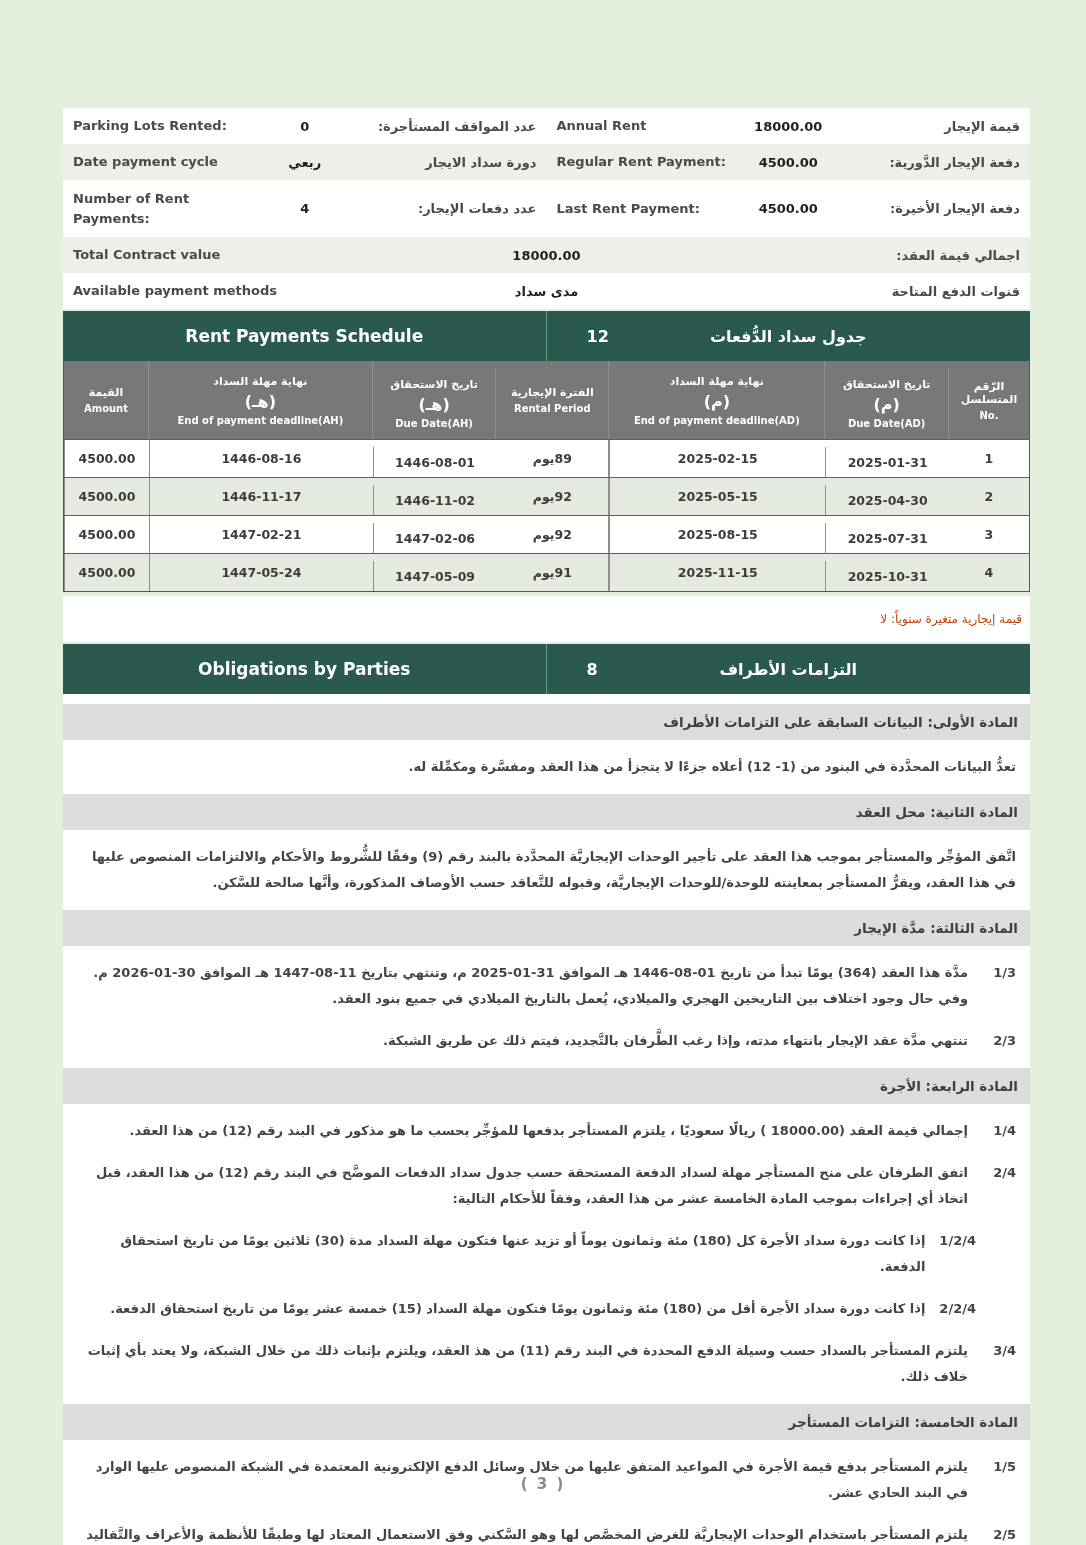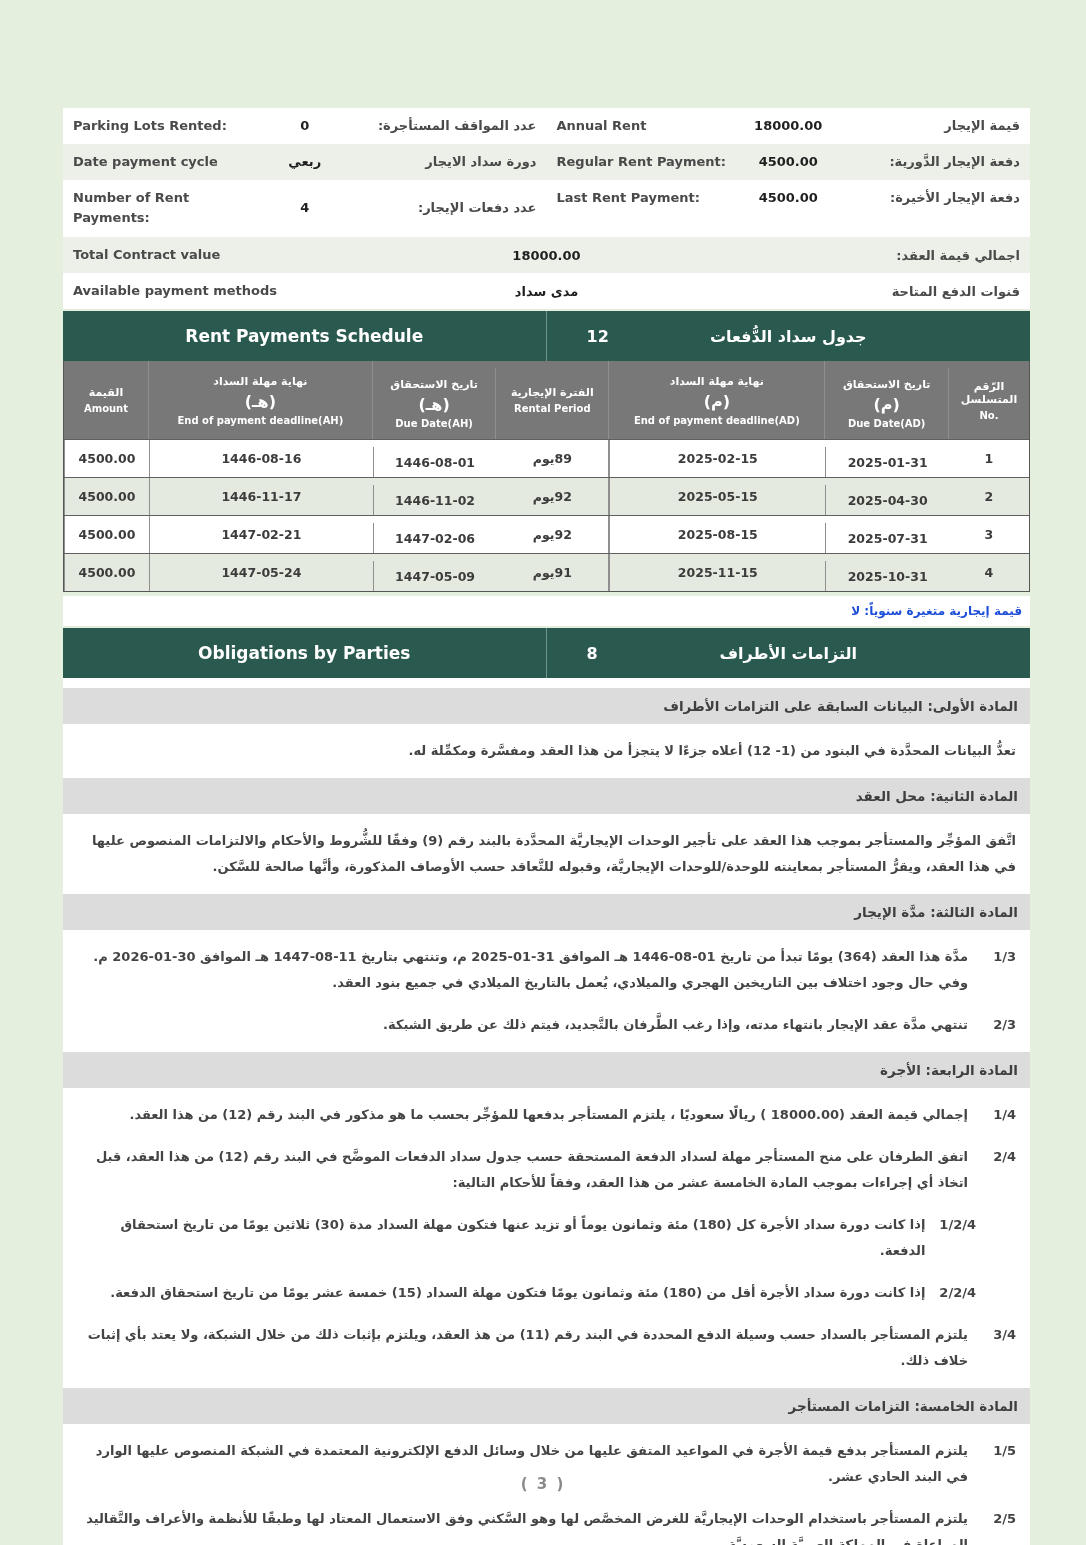--- a/index.html
+++ b/index.html
@@ -7,21 +7,21 @@
   body {
     background:#e5efde;
     font-family:"DejaVu Sans","Liberation Sans",sans-serif;
     color:#3c3c3c;
   }
   .page { position:relative; width:1086px; height:1545px; background:#e5efde; overflow:hidden; }
   .content { position:absolute; left:63px; top:108px; width:967px; }
 
   
   .info-grid { width:100%; }
-  .info-row { display:flex; align-items:flex-start; }
+  .info-row { display:flex; align-items:center; }
   .info-row.alt { background:#edf0e8; }
   .info-row.white { background:#ffffff; }
   .half { flex:1 1 50%; display:flex; align-items:center; }
   .cell-en { width:40%; padding:8px 10px; font-size:13px; font-weight:bold; color:#4a4a4a; text-align:left; line-height:1.5; }
   .cell-val { width:20%; padding:8px 2px; font-size:13px; font-weight:bold; color:#1f1f1f; text-align:center; }
   .cell-ar { width:40%; padding:8px 10px; font-size:13px; font-weight:bold; color:#4a4a4a; text-align:right; direction:rtl; }
   .full-row { display:flex; align-items:center; }
   .full-row .cell-en { width:40%; }
   .full-row .cell-val { width:20%; }
   .full-row .cell-ar { width:40%;text-align:right; }
@@ -66,21 +66,21 @@
     display:flex; align-items:center; justify-content:center;
     font-size:12.5px; font-weight:bold; color:#3c3c3c;
     border-inline-start:1px solid #8f8f8f;
   }
   .sched-row .dcell:first-child { border-inline-start:none; }
   .dcell.num-ltr { direction:ltr; }
 
   .variable-note {
     margin-top:4px; background:#ffffff; min-height:30px;
     display:flex; align-items:center; direction:rtl;
-    padding:0 8px; font-size:12px; font-weight:bold; color:#1d4ed8;
+    padding:16px 8px; font-size:12px; font-weight:normal; color:#c2410c;
   }
 
   
   .obl-body { background:#ffffff; padding:4px 0 26px 0; min-height:758px; }
   .obl-header {
     background:#dcdcdc; min-height:36px; margin:6px 0;
     display:flex; align-items:center; direction:rtl;
     padding:6px 12px; font-size:13.5px; font-weight:bold; color:#3f3f3f;
   }
   .obl-para {

